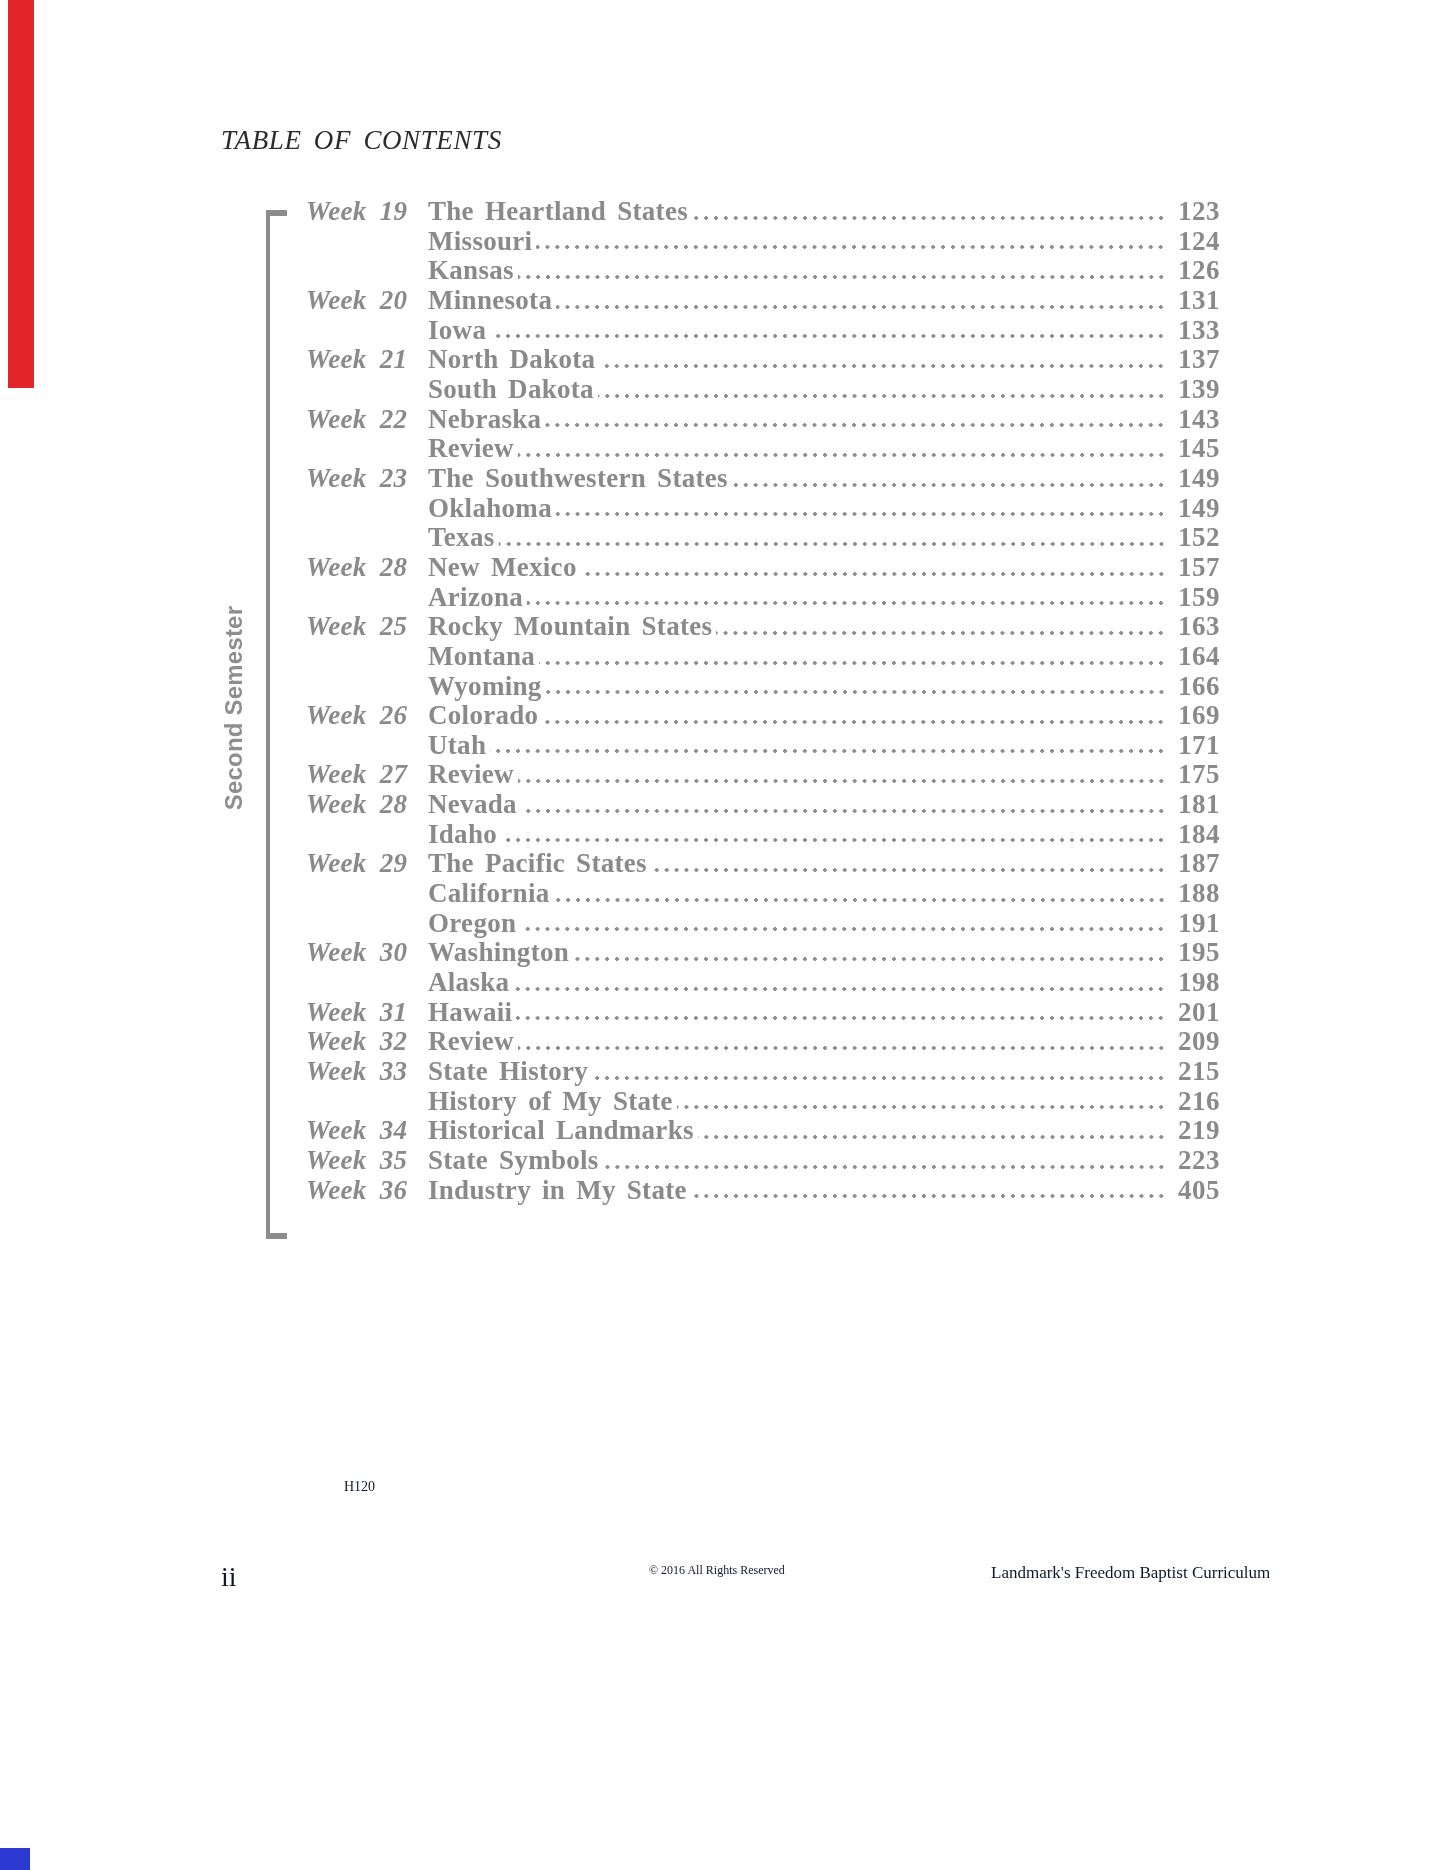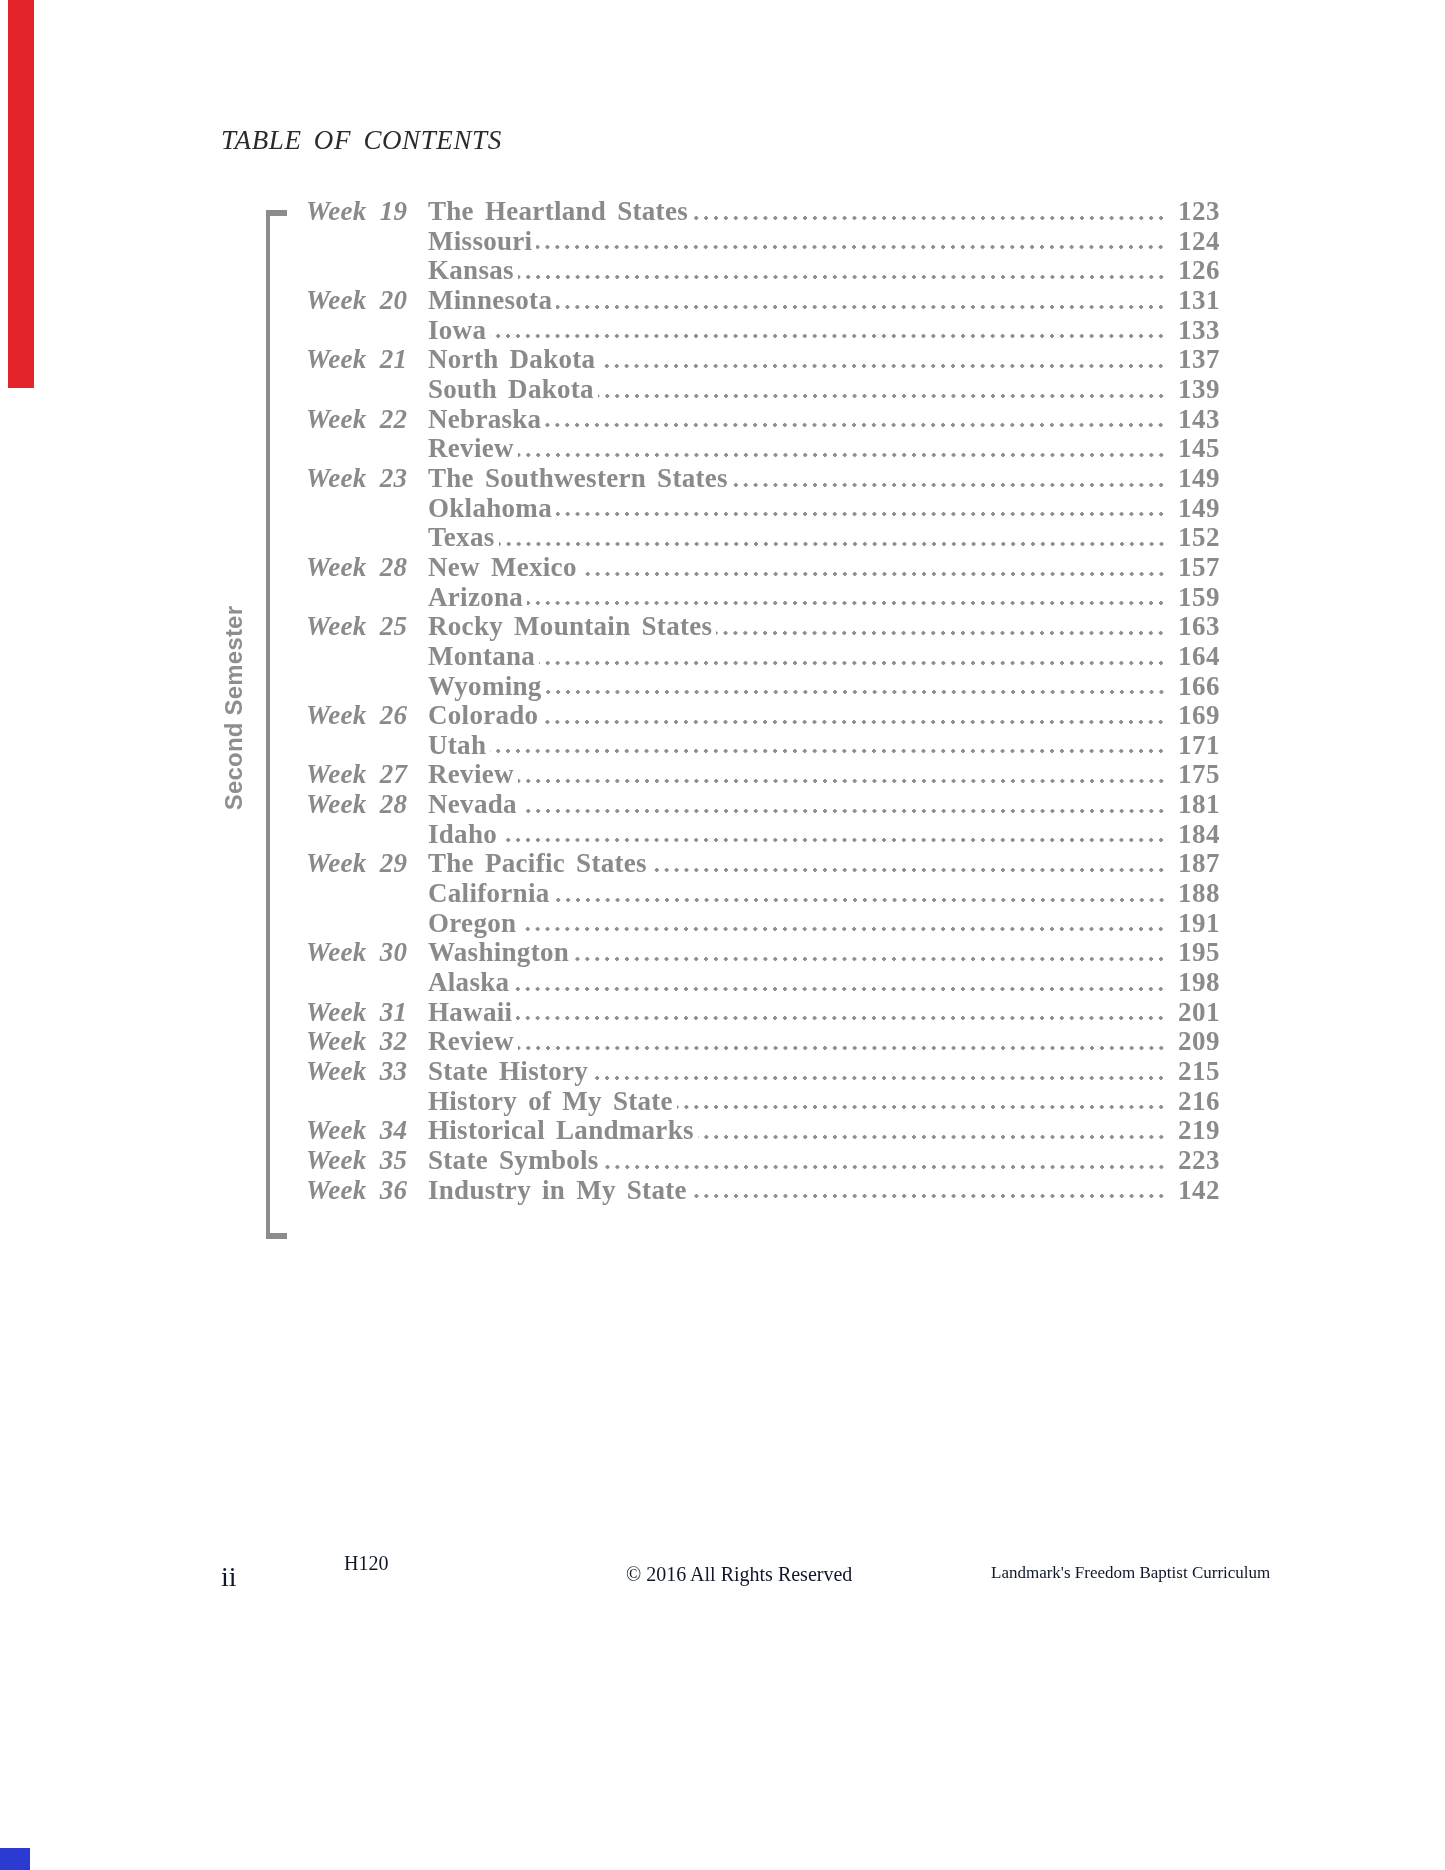--- a/index.html
+++ b/index.html
@@ -73,22 +73,22 @@
     background-repeat:repeat-x;
     background-position:right 2px bottom 6px;
   }
   .page-num{
     flex:0 0 52px;text-align:right;
     letter-spacing:0.5px;
   }
   
   .footer-item{position:absolute;line-height:1;color:#0f172a;white-space:nowrap;}
   .folio{left:221px;top:1563px;font-size:28px;}
-  .course-code{left:344px;top:1553px;font-size:20px;}
-  .copyright{left:626px;top:1564px;font-size:20px;}
+  .course-code{left:344px;top:1480px;font-size:14px;}
+  .copyright{left:649px;top:1564px;font-size:12px;}
   .publisher{left:991px;top:1564px;font-size:17px;}
 </style>
 </head>
 <body>
 
 <div id="page">
 
   <div class="red-mark"></div>
   <div class="blue-mark"></div>
 
@@ -330,21 +330,21 @@
       <span class="week-label">Week 35</span>
       <span class="entry-title">State Symbols</span>
       <span class="dot-leader"></span>
       <span class="page-num">223</span>
     </div>
 
     <div class="toc-row">
       <span class="week-label">Week 36</span>
       <span class="entry-title">Industry in My State</span>
       <span class="dot-leader"></span>
-      <span class="page-num">142</span>
+      <span class="page-num">405</span>
     </div>
   </div>
 
   <div class="footer-item folio">ii</div>
   <div class="footer-item course-code">H120</div>
   <div class="footer-item copyright">© 2016 All Rights Reserved</div>
   <div class="footer-item publisher">Landmark's Freedom Baptist Curriculum</div>
 
 </div>
 

